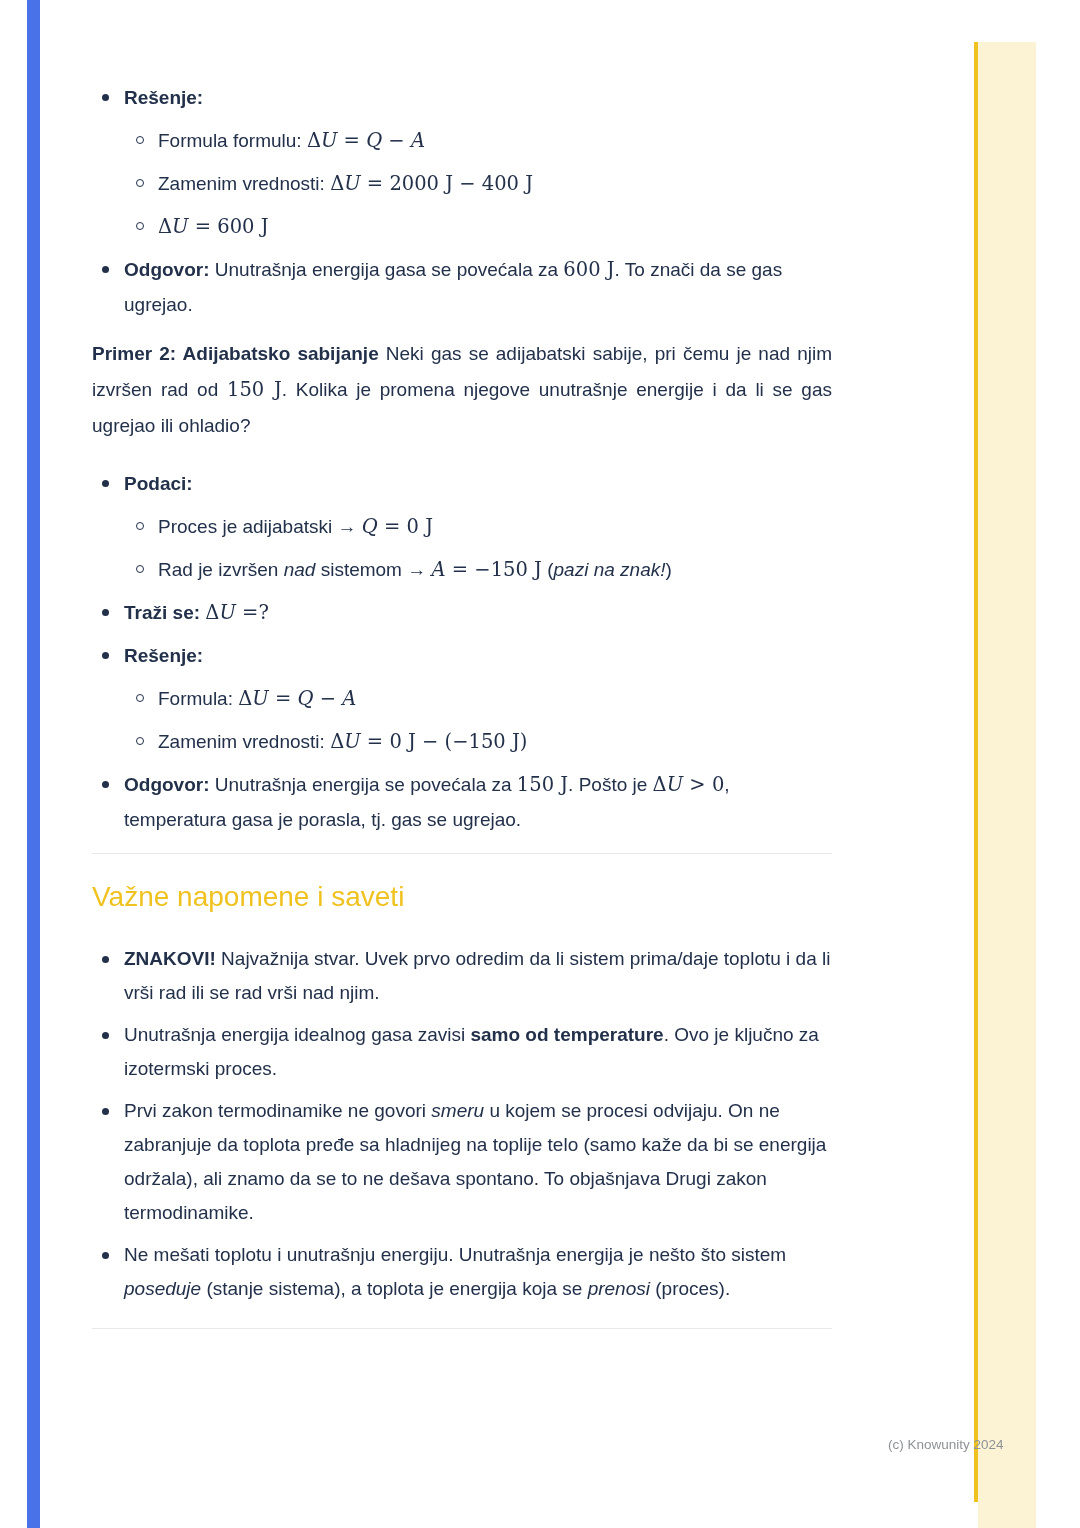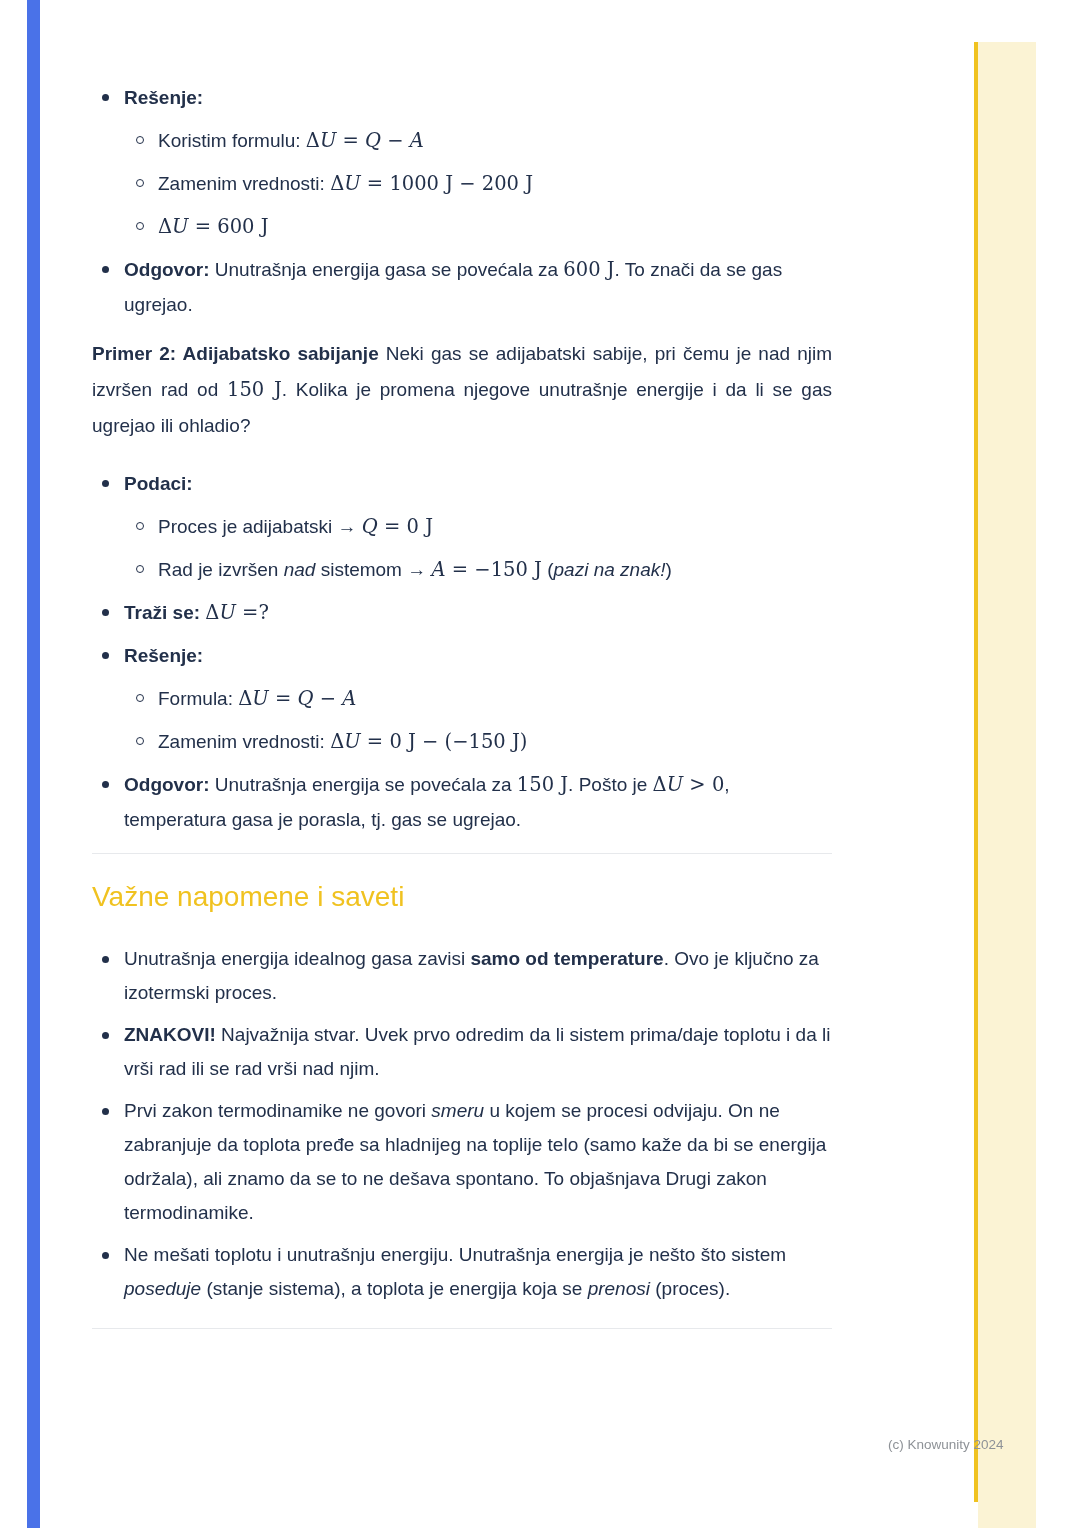--- a/index.html
+++ b/index.html
@@ -57,25 +57,25 @@
 <div class="line-yellow"></div>
 
 <div class="content">
 
   <div class="row lvl1">
     <span class="marker disc"></span>
     <div class="txt"><span class="seg b">Rešenje:</span></div>
   </div>
   <div class="row lvl2">
     <span class="marker circle"></span>
-    <div class="txt"><span class="seg t">Koristim formulu: </span><span class="seg mn">Δ</span><span class="seg mv">U</span><span class="seg mn"> = </span><span class="seg mv">Q</span><span class="seg mn"> − </span><span class="seg mv">A</span></div>
+    <div class="txt"><span class="seg t">Formula formulu: </span><span class="seg mn">Δ</span><span class="seg mv">U</span><span class="seg mn"> = </span><span class="seg mv">Q</span><span class="seg mn"> − </span><span class="seg mv">A</span></div>
   </div>
   <div class="row lvl2">
     <span class="marker circle"></span>
-    <div class="txt"><span class="seg t">Zamenim vrednosti: </span><span class="seg mn">Δ</span><span class="seg mv">U</span><span class="seg mn"> = 1000 J − 200 J</span></div>
+    <div class="txt"><span class="seg t">Zamenim vrednosti: </span><span class="seg mn">Δ</span><span class="seg mv">U</span><span class="seg mn"> = 2000 J − 400 J</span></div>
   </div>
   <div class="row lvl2">
     <span class="marker circle"></span>
     <div class="txt"><span class="seg mn">Δ</span><span class="seg mv">U</span><span class="seg mn"> = 600 J</span></div>
   </div>
   <div class="row lvl1 mt6">
     <span class="marker disc"></span>
     <div class="txt"><span class="seg b">Odgovor:</span><span class="seg t"> Unutrašnja energija gasa se povećala za </span><span class="seg mn">600 J</span><span class="seg t">. To znači da se gas ugrejao.</span></div>
   </div>
 
@@ -113,27 +113,27 @@
   <div class="row lvl1 mt6">
     <span class="marker disc"></span>
     <div class="txt"><span class="seg b">Odgovor:</span><span class="seg t"> Unutrašnja energija se povećala za </span><span class="seg mn">150 J</span><span class="seg t">. Pošto je </span><span class="seg mn">Δ</span><span class="seg mv">U</span><span class="seg mn"> &gt; 0</span><span class="seg t">, temperatura gasa je porasla, tj. gas se ugrejao.</span></div>
   </div>
 
   <hr class="divider">
 
   <h2 class="heading">Važne napomene i saveti</h2>
 
   <div class="notes">
+    <div class="row lvl1 mt8">
+      <span class="marker disc"></span>
+      <div class="txt"><span class="seg b">ZNAKOVI!</span><span class="seg t"> Najvažnija stvar. Uvek prvo odredim da li sistem prima/daje toplotu i da li vrši rad ili se rad vrši nad njim.</span></div>
+    </div>
     <div class="row lvl1 mt6">
       <span class="marker disc"></span>
       <div class="txt"><span class="seg t">Unutrašnja energija idealnog gasa zavisi </span><span class="seg b">samo od temperature</span><span class="seg t">. Ovo je ključno za izotermski proces.</span></div>
-    </div>
-    <div class="row lvl1 mt8">
-      <span class="marker disc"></span>
-      <div class="txt"><span class="seg b">ZNAKOVI!</span><span class="seg t"> Najvažnija stvar. Uvek prvo odredim da li sistem prima/daje toplotu i da li vrši rad ili se rad vrši nad njim.</span></div>
     </div>
     <div class="row lvl1 mt6">
       <span class="marker disc"></span>
       <div class="txt"><span class="seg t">Prvi zakon termodinamike ne govori </span><span class="seg i">smeru</span><span class="seg t"> u kojem se procesi odvijaju. On ne zabranjuje da toplota pređe sa hladnijeg na toplije telo (samo kaže da bi se energija održala), ali znamo da se to ne dešava spontano. To objašnjava Drugi zakon termodinamike.</span></div>
     </div>
     <div class="row lvl1 mt6">
       <span class="marker disc"></span>
       <div class="txt"><span class="seg t">Ne mešati toplotu i unutrašnju energiju. Unutrašnja energija je nešto što sistem </span><span class="seg i">poseduje</span><span class="seg t"> (stanje sistema), a toplota je energija koja se </span><span class="seg i">prenosi</span><span class="seg t"> (proces).</span></div>
     </div>
   </div>

